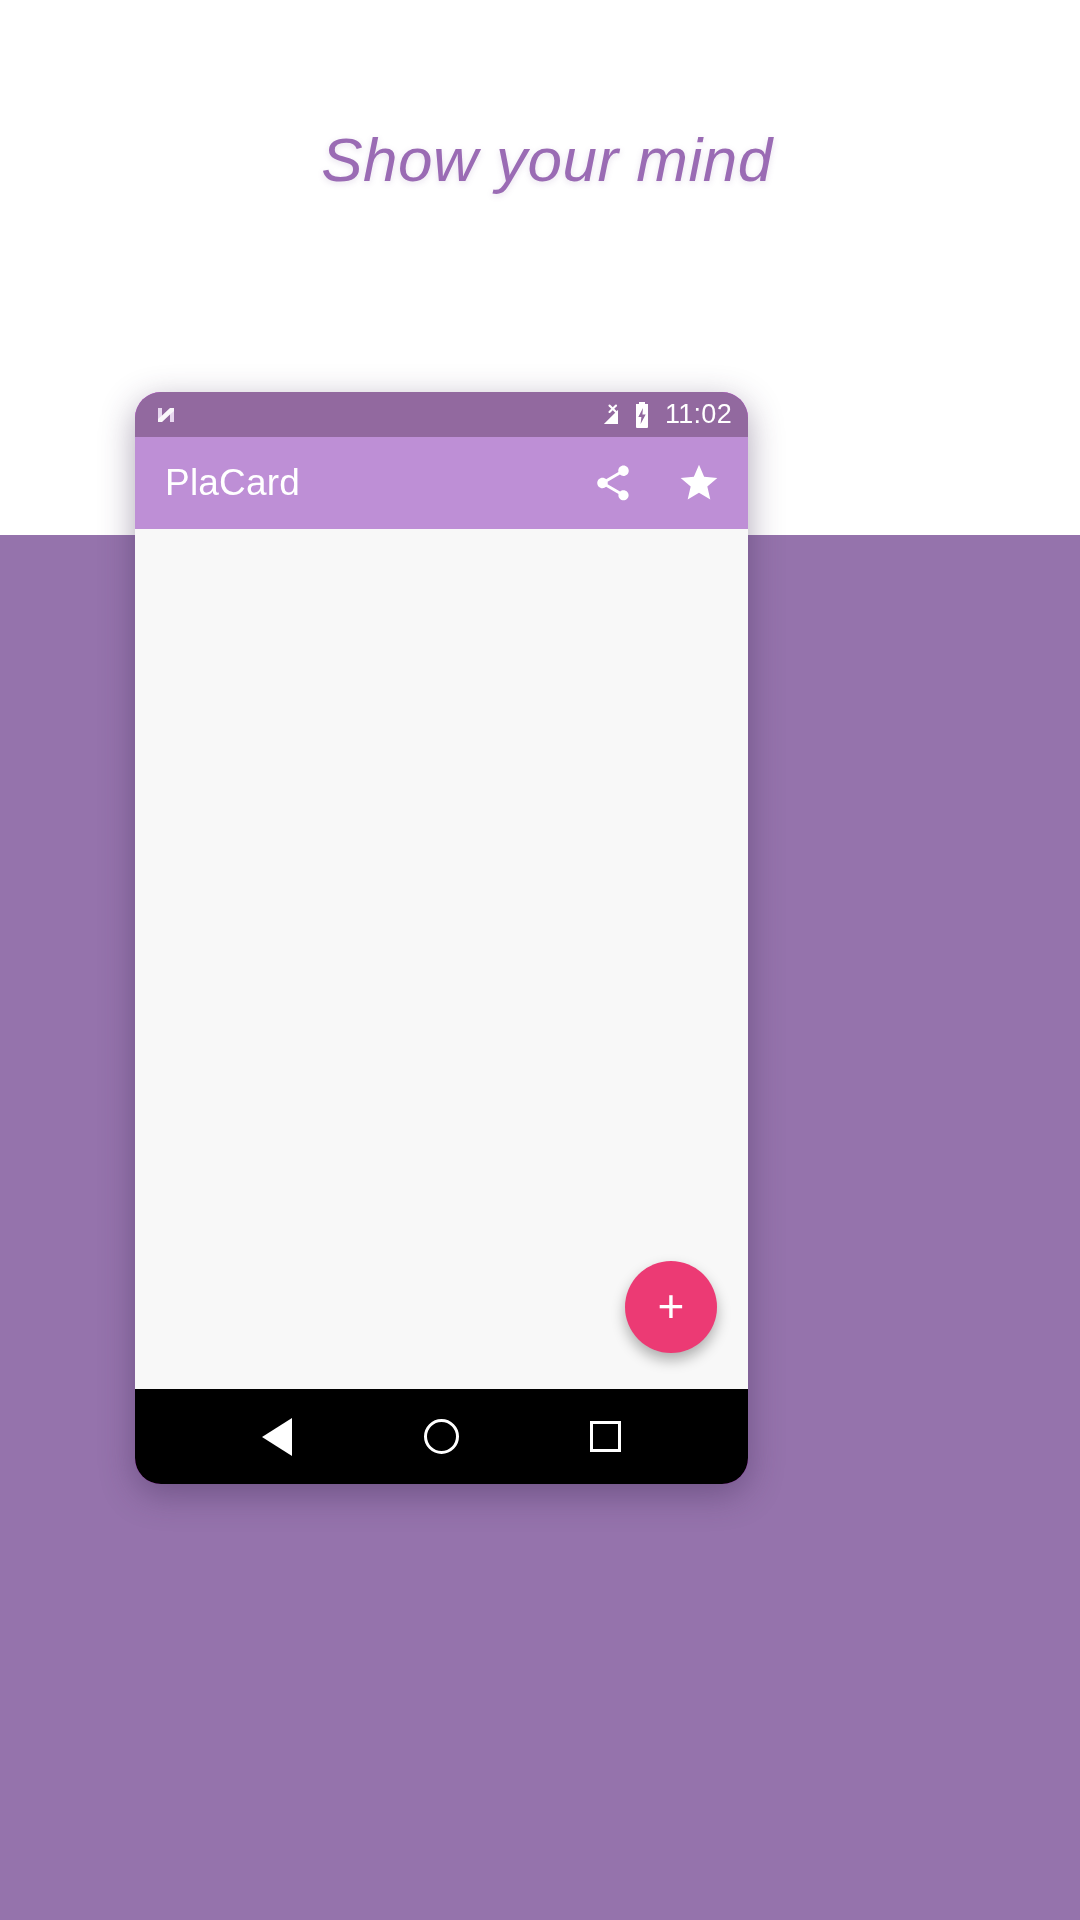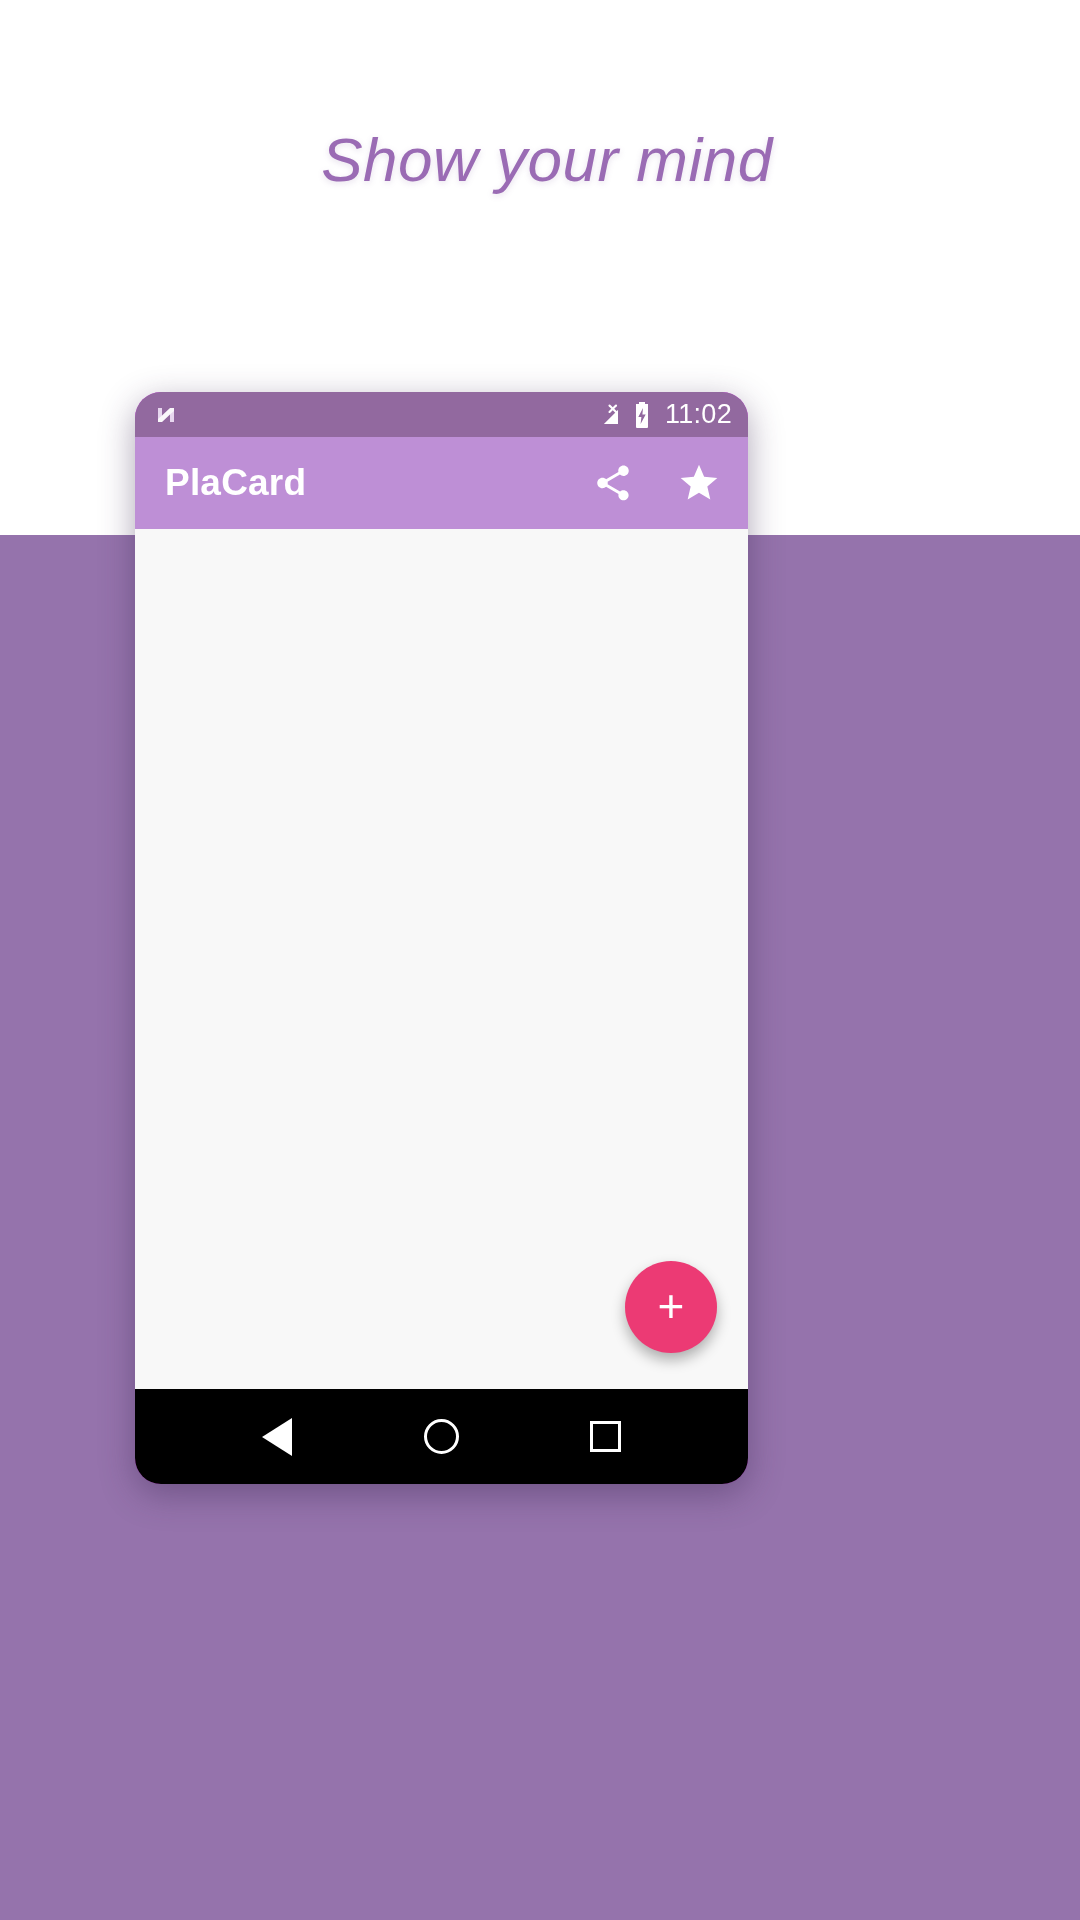--- a/index.html
+++ b/index.html
@@ -60,21 +60,21 @@
   }
 
   
   .appbar {
     height:92px; width:100%;
     background:#be8fd6;
     display:flex; align-items:center;
     padding:0 26px 0 30px;
   }
   .app-title {
-    color:#ffffff; font-size:37px; font-weight:700;
+    color:#ffffff; font-size:37px; font-weight:400;
     letter-spacing:0.2px; flex:1;
   }
   .appbar-actions { display:flex; align-items:center; gap:40px; }
   .ab-icon { width:46px; height:46px; display:flex; align-items:center; justify-content:center; }
 
   
   .content {
     position:relative;
     width:100%; height:860px;
     background:#f8f8f8;

